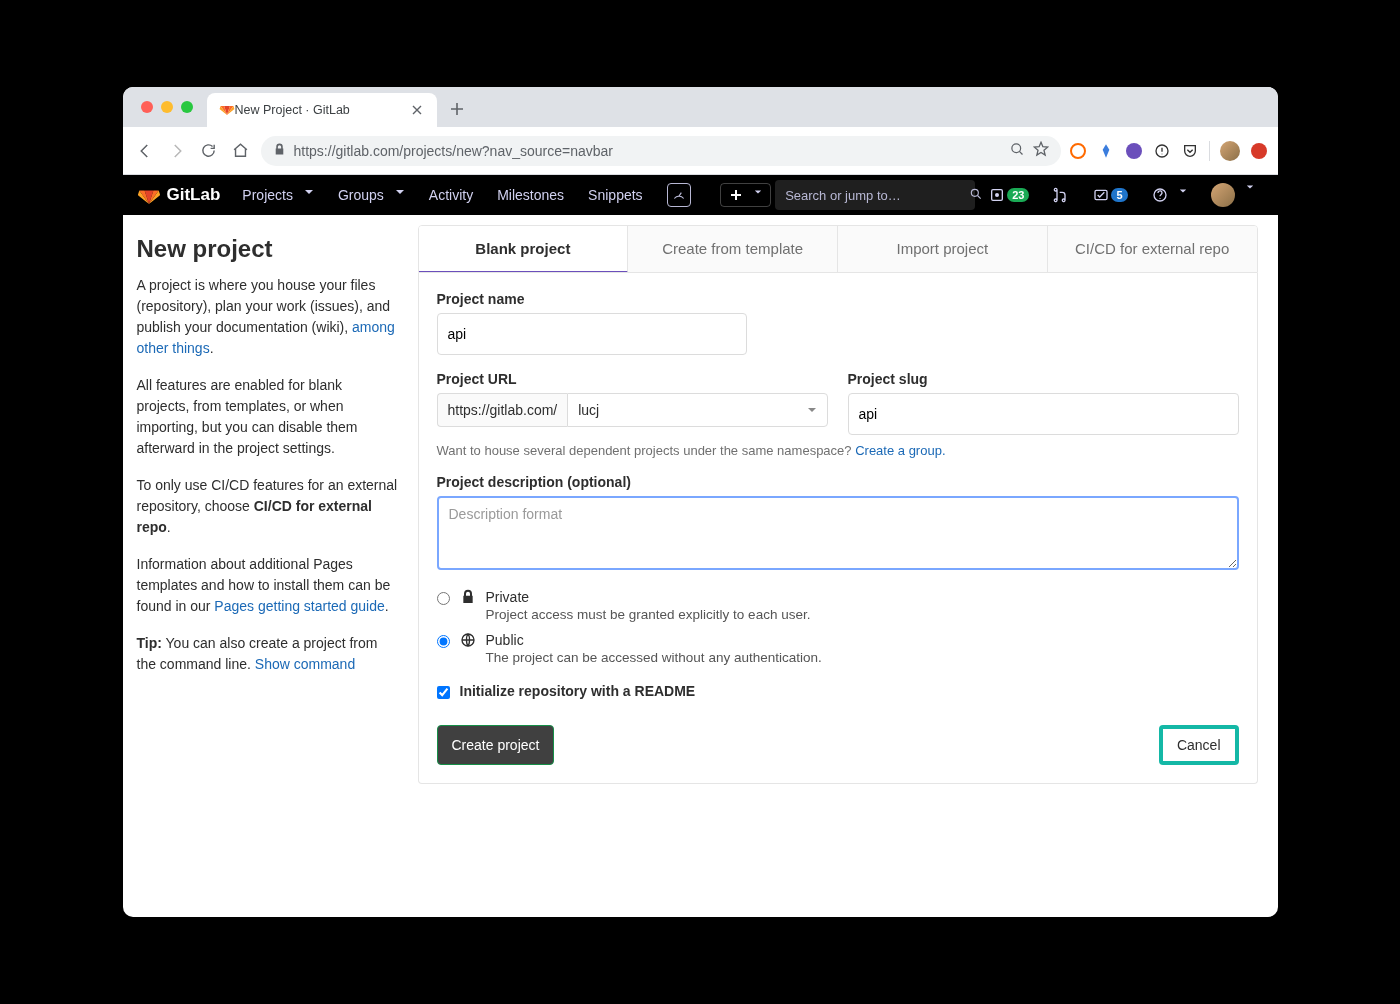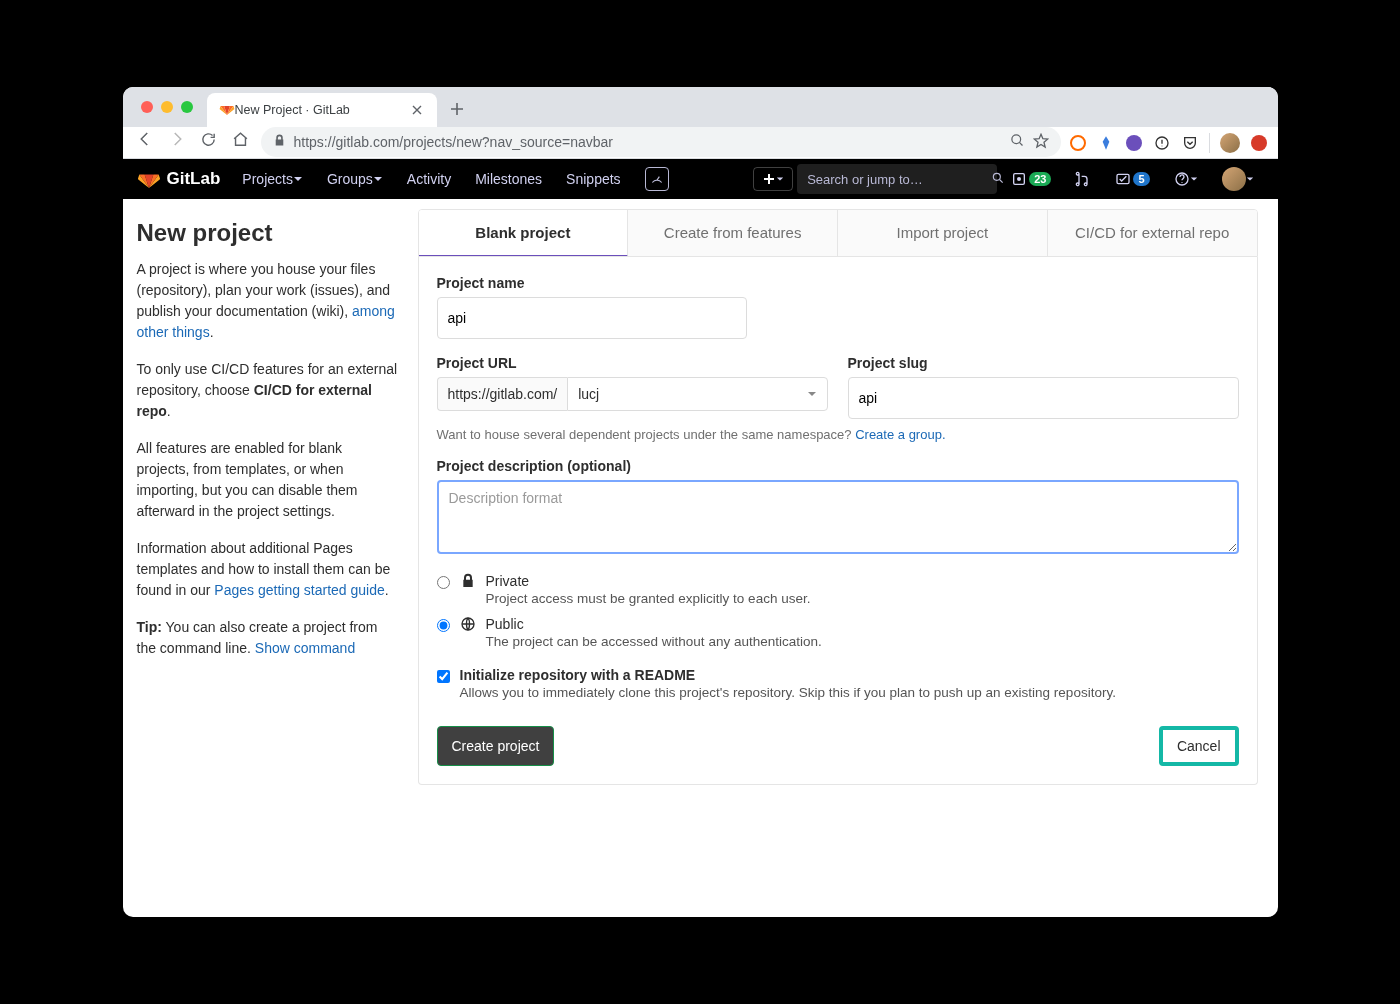--- a/index.html
+++ b/index.html
@@ -9,34 +9,34 @@
 .traffic-lights { display: flex; gap: 8px; align-self: center; margin-right: 14px; margin-left: 6px; }
 .tl { width: 12px; height: 12px; border-radius: 50%; }
 .tl.red { background: #ff5f57; }
 .tl.yellow { background: #febc2e; }
 .tl.green { background: #28c840; }
 .tab { background: #fff; height: 34px; border-radius: 8px 8px 0 0; display: flex; align-items: center; padding: 0 12px; min-width: 230px; max-width: 250px; }
 .tab .favicon svg { width: 16px; height: 16px; }
 .tab .tab-title { flex: 1; font-size: 12.5px; color: #3c4043; white-space: nowrap; overflow: hidden; text-overflow: ellipsis; }
 .tab .tab-close { width: 16px; height: 16px; display: flex; align-items: center; justify-content: center; color: #5f6368; cursor: pointer; }
 .new-tab { width: 28px; height: 28px; display: flex; align-items: center; justify-content: center; color: #5f6368; margin-left: 6px; margin-bottom: 4px; cursor: pointer; }
-.addr-bar { height: 32px; background: #fff; border-bottom: 1px solid #dadce0; display: flex; padding: 0 10px; gap: 8px; }
+.addr-bar { height: 48px; background: #fff; border-bottom: 1px solid #dadce0; display: flex; align-items: center; padding: 0 10px; gap: 8px; }
 .addr-btn { width: 24px; height: 24px; display: flex; align-items: center; justify-content: center; color: #5f6368; cursor: pointer; }
 .addr-btn.disabled { color: #b8b8b8; }
 .url-box { flex: 1; height: 30px; background: #f1f3f4; border-radius: 15px; display: flex; align-items: center; padding: 0 12px; gap: 8px; color: #5f6368; font-size: 14px; }
 .url-box .url-text { flex: 1; }
 .ext-icons { display: flex; align-items: center; gap: 10px; }
 .ext-icon { width: 18px; height: 18px; display: flex; align-items: center; justify-content: center; }
 .ext-dot { width: 16px; height: 16px; border-radius: 50%; }
 .avatar-small { width: 20px; height: 20px; border-radius: 50%; background: linear-gradient(135deg,#d4a574,#8b6f47); }
 
 .gitlab-nav { height: 40px; background: #000000; display: flex; align-items: center; padding: 0 14px; gap: 4px; color: #fff; }
 .gitlab-logo { display: flex; align-items: center; gap: 6px; font-weight: 600; font-size: 17px; margin-right: 8px; }
 .gitlab-logo svg { width: 24px; height: 24px; }
-.nav-item { padding: 6px 10px; cursor: pointer; display: flex; align-items: center; gap: 0; font-size: 14px; color: #d1d1f0; }
+.nav-item { padding: 6px 10px; cursor: pointer; display: flex; gap: 11px; font-size: 14px; color: #d1d1f0; }
 .nav-spacer { flex: 1; }
 .nav-search { background: rgba(255,255,255,0.12); height: 30px; border-radius: 4px; display: flex; align-items: center; padding: 0 10px; width: 200px; gap: 8px; }
 .nav-search input { background: transparent; border: none; color: #fff; outline: none; font-size: 13px; flex: 1; }
 .nav-search input::placeholder { color: #b8b8d4; }
 .nav-badge { display: inline-flex; align-items: center; gap: 2px; }
 .nav-badge .count { background: #1aaa55; color: #fff; font-size: 11px; border-radius: 8px; padding: 1px 5px; font-weight: 600; }
 .nav-badge .count.blue { background: #1f75cb; }
 .nav-avatar { width: 24px; height: 24px; border-radius: 50%; background: linear-gradient(135deg,#d4a574,#8b6f47); }
 
 .content { flex: 1; display: flex; overflow: auto; }
@@ -263,30 +263,30 @@
       <svg width="8" height="8" viewBox="0 0 10 10">
           <path fill="#d1d1f0" d="M1 3l4 4 4-4z"></path>
         </svg>
     </div>
   </div>
 
   <div class="content">
     <div class="sidebar">
       <h1>New project</h1>
       <p><span>A project is where you house your files (repository), plan your work (issues), and publish your documentation (wiki), </span><a href="#">among other things</a><span>.</span></p>
+      <p>All features are enabled for blank projects, from templates, or when importing, but you can disable them afterward in the project settings.</p>
       <p><span>To only use CI/CD features for an external repository, choose </span><b>CI/CD for external repo</b><span>.</span></p>
-      <p>All features are enabled for blank projects, from templates, or when importing, but you can disable them afterward in the project settings.</p>
       <p><span>Information about additional Pages templates and how to install them can be found in our </span><a href="#">Pages getting started guide</a><span>.</span></p>
       <p><b>Tip:</b><span> You can also create a project from the command line. </span><a href="#">Show command</a></p>
     </div>
 
     <div class="main">
       <div class="tabs-row">
         <div class="form-tab active">Blank project</div>
-        <div class="form-tab">Create from features</div>
+        <div class="form-tab">Create from template</div>
         <div class="form-tab">Import project</div>
         <div class="form-tab">CI/CD for external repo</div>
       </div>
 
       <div class="form-body">
         <label class="form-label">Project name</label>
         <input class="text-input" style="max-width: 310px;" value="api">
 
         <div class="row">
           <div class="col">
@@ -334,21 +334,20 @@
               <div class="vis-title">Public</div>
               <div class="vis-desc">The project can be accessed without any authentication.</div>
             </div>
           </div>
         </div>
 
         <div class="checkbox-row">
           <input type="checkbox" checked="" style="">
           <div class="vis-body">
             <div class="vis-title" style="font-weight:600">Initialize repository with a README</div>
-            <div class="vis-desc">Allows you to immediately clone this project's repository. Skip this if you plan to push up an existing repository.</div>
           </div>
         </div>
 
         <div class="actions">
           <button class="btn-success">Create project</button>
           <button class="btn-cancel">Cancel</button>
         </div>
       </div>
     </div>
   </div>

